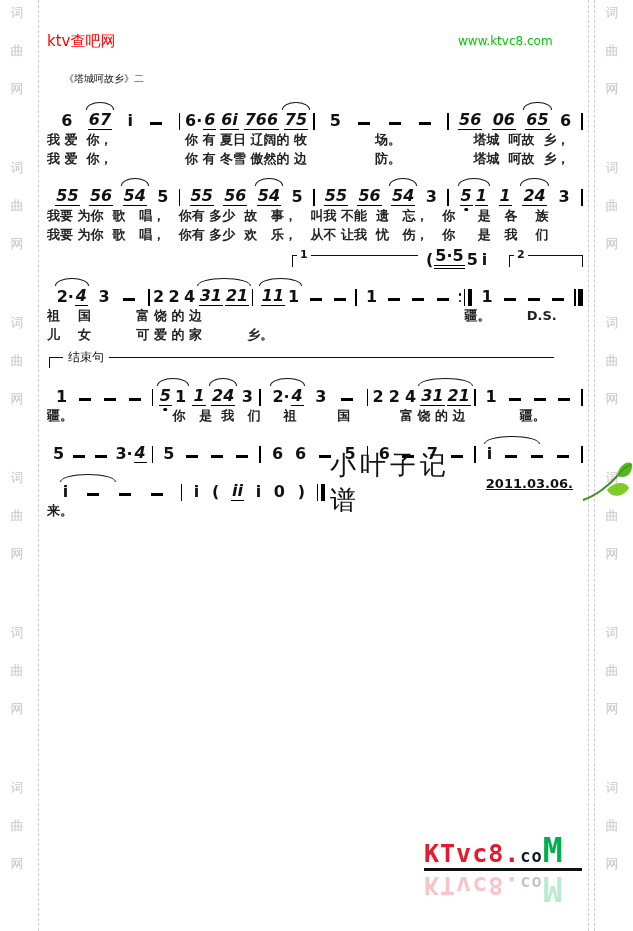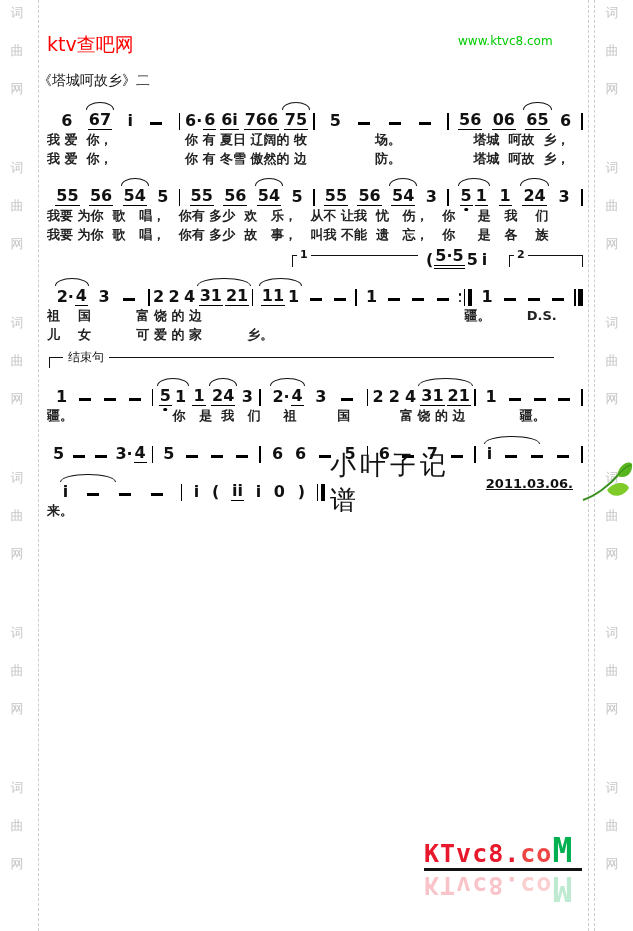--- a/index.html
+++ b/index.html
@@ -10,33 +10,33 @@
             align-items:center;padding-top:6px;box-sizing:border-box;}
   .side-col-left{left:2px;}
   .side-col-right{left:597px;}
   .side-group{display:flex;flex-direction:column;gap:25px;margin-bottom:66px;}
   .side-char{font-size:13px;color:#c7c7c7;line-height:1;}
   .vdash{position:absolute;top:0;bottom:0;border-left:1px dashed #ccc;}
   .vdash-l{left:38px;}
   .vdash-r1{left:588px;}
   .vdash-r2{left:594px;}
   
-  .hdr-left{position:absolute;left:47px;top:32px;font-size:19px;color:#ff0000;text-decoration:none;}
+  .hdr-left{position:absolute;left:47px;top:32px;font-size:15px;color:#ff0000;text-decoration:none;}
   .hdr-right{position:absolute;left:458px;top:34px;font-size:12px;color:#00cc00;text-decoration:none;}
-  .title{position:absolute;left:38px;top:72px;font-size:14px;color:#111;}
+  .title{position:absolute;left:64px;top:72px;font-size:10px;color:#111;}
   
   .score{position:absolute;left:47px;top:94px;width:537px;}
   .system{position:relative;width:100%;margin-bottom:2px;}
   .notes-row{display:flex;align-items:flex-end;padding-top:13px;height:23px;box-sizing:content-box;}
   .measure{flex:1;display:flex;justify-content:space-evenly;align-items:flex-end;min-width:0;}
   .grp{position:relative;display:inline-flex;align-items:flex-end;}
   .grp .nt{margin:0 1px;}
   .grp.tight .nt{margin:0;}
   .nt{position:relative;font-weight:700;font-size:16px;line-height:1;padding:0 1px 1px 1px;}
-  .u1{border-bottom:1.6px solid #000;}
+  .u1{border-bottom:1.6px solid #000;font-style:italic;}
   .u2{border-bottom:4px double #000;}
   .lodot{position:absolute;left:50%;bottom:-6px;width:3.5px;height:3.5px;border-radius:50%;
          background:#000;transform:translateX(-50%);}
   .dash{width:12px;height:3px;background:#000;margin:0 3px 5px 3px;}
   .arc{position:absolute;left:-1px;right:-1px;top:-10px;height:7px;border:1.5px solid #111;
        border-bottom:none;border-radius:50% 50% 0 0 / 100% 100% 0 0;}
   .arc.wide{right:-46px;z-index:2;}
   .bar{display:flex;align-items:flex-end;gap:2.5px;height:17px;margin:0 1px;}
   .bl{width:1.6px;height:17px;background:#000;}
   .bl.thick{width:4.5px;}
@@ -54,21 +54,21 @@
   .section-label{position:absolute;top:-9px;left:13px;background:#fff;padding:0 5px;font-size:12px;color:#111;}
   
   .signature{position:absolute;left:330px;top:448px;display:flex;align-items:center;gap:8px;}
   .sig-name{font-family:"DejaVu Serif",serif;font-size:26px;letter-spacing:4px;color:#111;}
   .sig-date{font-size:13px;font-weight:700;color:#111;text-decoration:underline;}
   
   .logo{position:absolute;left:424px;top:834px;width:160px;cursor:pointer;text-align:center;}
   .logo-text{display:flex;align-items:baseline;font-family:"DejaVu Sans Mono",monospace;
              font-weight:700;letter-spacing:1px;line-height:1;}
   .lg-red{font-size:25px;color:#e8192c;}
-  .lg-green{font-size:25px;color:#ef4444;}
+  .lg-green{font-size:17px;color:#0f172a;}
   .lg-m{font-size:33px;color:#00b050;}
   .logo-line{width:158px;height:2.5px;background:#111;margin:1px 0;}
   .logo-text.reflect{transform:scaleY(-1);opacity:.25;}
 </style>
 </head>
 <body>
 
 <div class="page">
 
   <div class="side-col side-col-left" id="side-left">
@@ -292,22 +292,22 @@
               <span class="nt u1">24</span>
             </span>
             <span class="grp">
               <span class="nt">3</span>
             </span>
           </span>
           <span class="bar">
             <span class="bl"></span>
           </span>
         </div>
+        <div class="lyrics-line">我要 为你  歌   唱，   你有 多少  故   事，   叫我 不能  遗   忘，   你     是   各    族</div>
         <div class="lyrics-line">我要 为你  歌   唱，   你有 多少  欢   乐，   从不 让我  忧   伤，   你     是   我    们</div>
-        <div class="lyrics-line">我要 为你  歌   唱，   你有 多少  故   事，   叫我 不能  遗   忘，   你     是   各    族</div>
       </div>
       <div class="system">
         <div class="pre-row">
           <div class="volta" style="left: 245px; width: 125px;">
             <span class="volta-num">1</span>
           </div>
           <div class="pickup" style="left: 378px;">
             <span class="grp tight">
               <span class="nt">(</span>
               <span class="nt u2">5·5</span>

